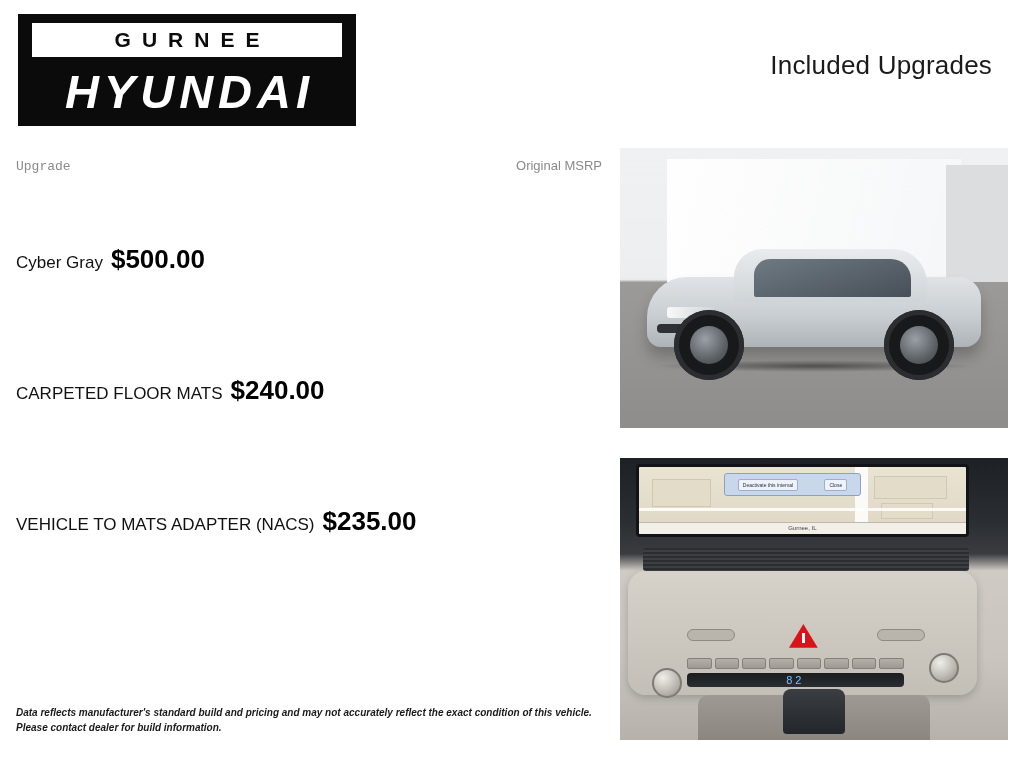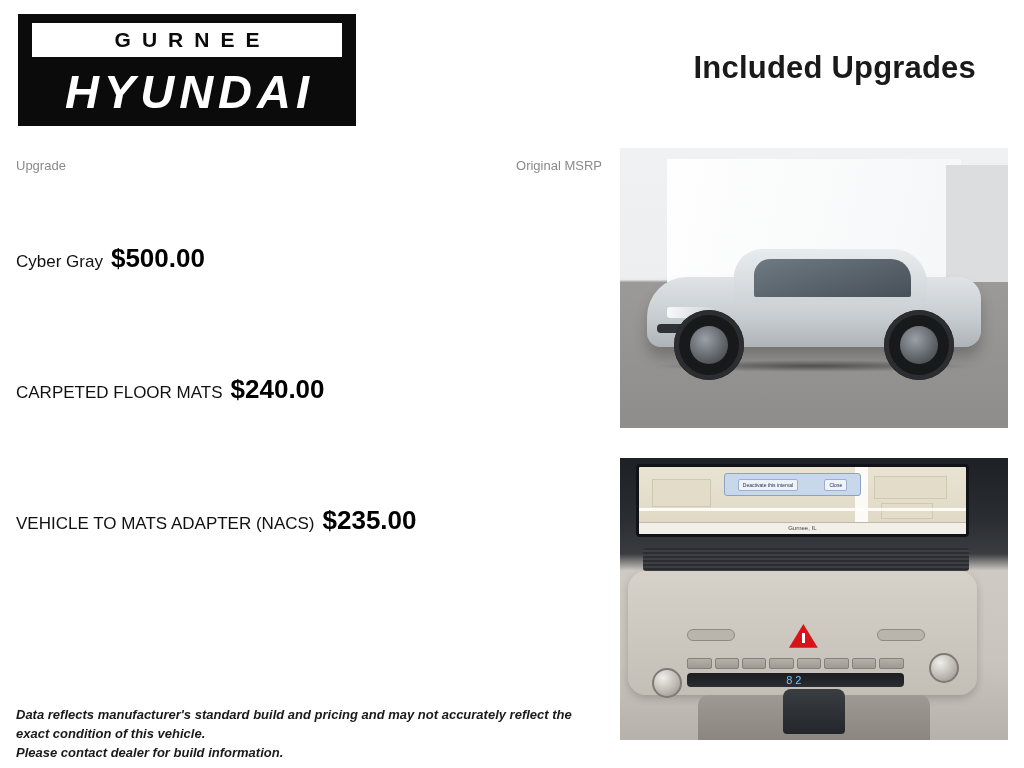--- a/index.html
+++ b/index.html
@@ -58,43 +58,43 @@
     font-size: 47px;
     font-weight: bold;
     letter-spacing: 5px;
     text-indent: 5px;
     margin-top: 8px;
     font-style: italic;
   }
 
   .page-title {
     position: absolute;
-    right: 48px;
+    right: 32px;
     top: 50px;
-    font-size: 31px;
+    font-size: 26px;
     color: #1a1a1a;
-    font-weight: bold;
+    font-weight: normal;
     letter-spacing: 0.2px;
   }
 
   
   .table {
     position: absolute;
     left: 16px;
     top: 158px;
     width: 586px;
   }
   .col-head {
     display: flex;
     justify-content: space-between;
     align-items: baseline;
     font-size: 13px;
     color: #8a8a8a;
   }
-  .col-head .c1 { text-align: center; }
+  .col-head .c1 { text-align: center; font-family: Liberation Mono, monospace; }
   .col-head .c2 { text-align: right; }
 
   .row {
     display: flex;
     justify-content: flex-start;
     align-items: baseline;
     height: 131px;
   }
   .row .name {
     font-size: 17px;
@@ -108,21 +108,21 @@
     padding-top: 70px;
     text-align: right;
     margin-left: 8px;
   }
 
   .disclaimer {
     position: absolute;
     left: 16px;
     top: 706px;
     width: 580px;
-    font-size: 13px;
+    font-size: 10px;
     font-style: italic;
     font-weight: bold;
     color: #1a1a1a;
     line-height: 1.45;
   }
 
   
   .photo {
     position: absolute;
     left: 620px;

